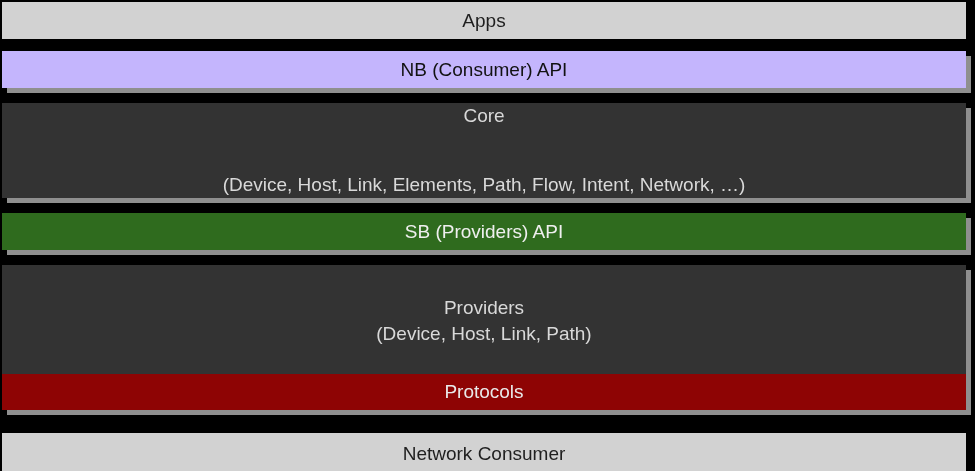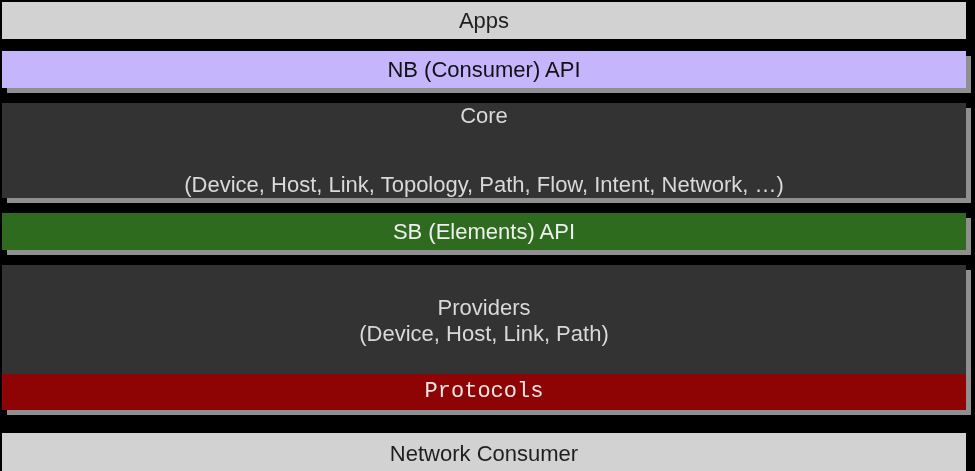--- a/index.html
+++ b/index.html
@@ -18,55 +18,55 @@
   }
   .layer {
     position: absolute;
     left: 2px;
     width: 964px;
     display: flex;
     flex-direction: column;
     align-items: center;
     justify-content: center;
     text-align: center;
-    font-size: 22px;
+    font-size: 19px;
     line-height: 26px;
   }
   .shadowed {
     box-shadow: 5px 5px 0 0 #8f8f8f;
   }
   .l-apps       { top: 2px;   height: 37px; }
   .l-nb-api     { top: 51px;  height: 37px; }
   .l-core       { top: 103px; height: 95px; justify-content: space-between; }
   .l-sb-api     { top: 213px; height: 37px; }
   .l-providers  { top: 265px; height: 112px; }
-  .l-protocols  { top: 374px; height: 36px; font-family: Liberation Mono, monospace; }
+  .l-protocols  { top: 374px; height: 36px; }
   .l-network    { top: 433px; height: 41px; }
   .label, .sublabel { display: block; }
 </style>
 </head>
 <body>
 
 <div class="canvas" style="background: rgb(0, 0, 0);">
 
   <div class="layer l-apps" style="background: rgb(210, 210, 210); color: rgb(31, 31, 31);">
     <span class="label">Apps</span>
   </div>
 
   <div class="layer l-nb-api shadowed" style="background: #c4b5fd; color: rgb(18, 18, 18);">
     <span class="label">NB (Consumer) API</span>
   </div>
 
   <div class="layer l-core shadowed" style="background: rgb(51, 51, 51); color: rgb(217, 217, 217);">
     <span class="label">Core</span>
-    <span class="sublabel">(Device, Host, Link, Topology, Path, Flow, Intent, Network, …)</span>
+    <span class="sublabel">(Device, Host, Link, Elements, Path, Flow, Intent, Network, …)</span>
   </div>
 
   <div class="layer l-sb-api shadowed" style="background: rgb(47, 107, 30); color: rgb(239, 239, 239);">
-    <span class="label">SB (Elements) API</span>
+    <span class="label">SB (Providers) API</span>
   </div>
 
   <div class="layer l-providers shadowed" style="background: rgb(51, 51, 51); color: rgb(217, 217, 217);">
     <span class="label">Providers</span>
     <span class="sublabel">(Device, Host, Link, Path)</span>
   </div>
 
   <div class="layer l-protocols shadowed" style="background: rgb(142, 4, 4); color: rgb(233, 233, 233);">
     <span class="label">Protocols</span>
   </div>

